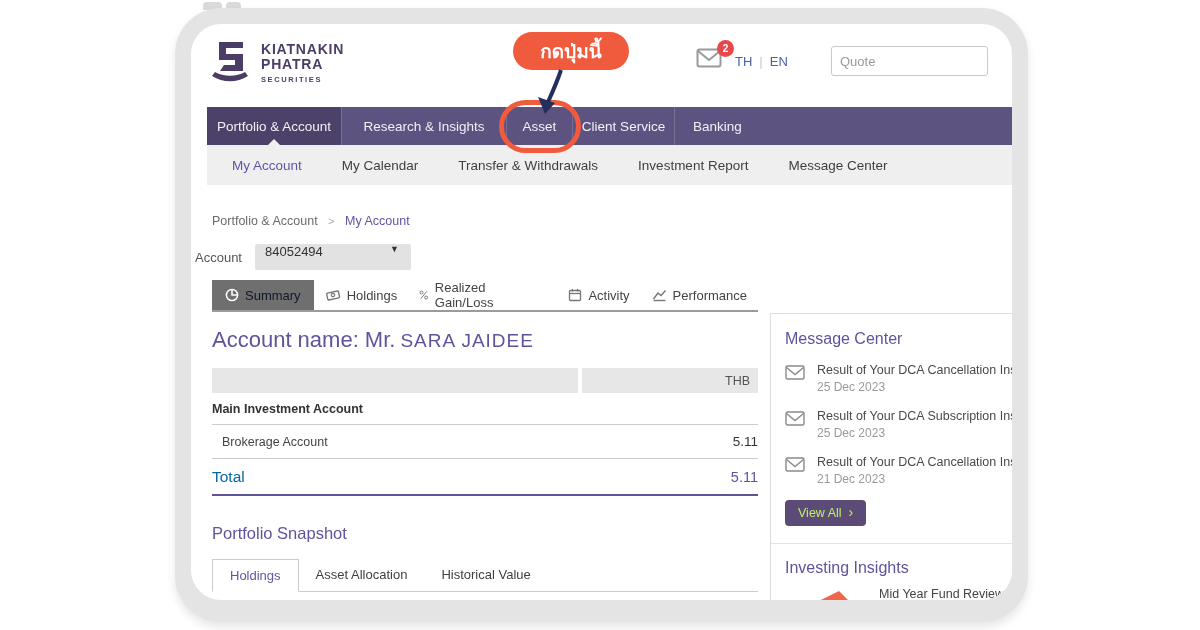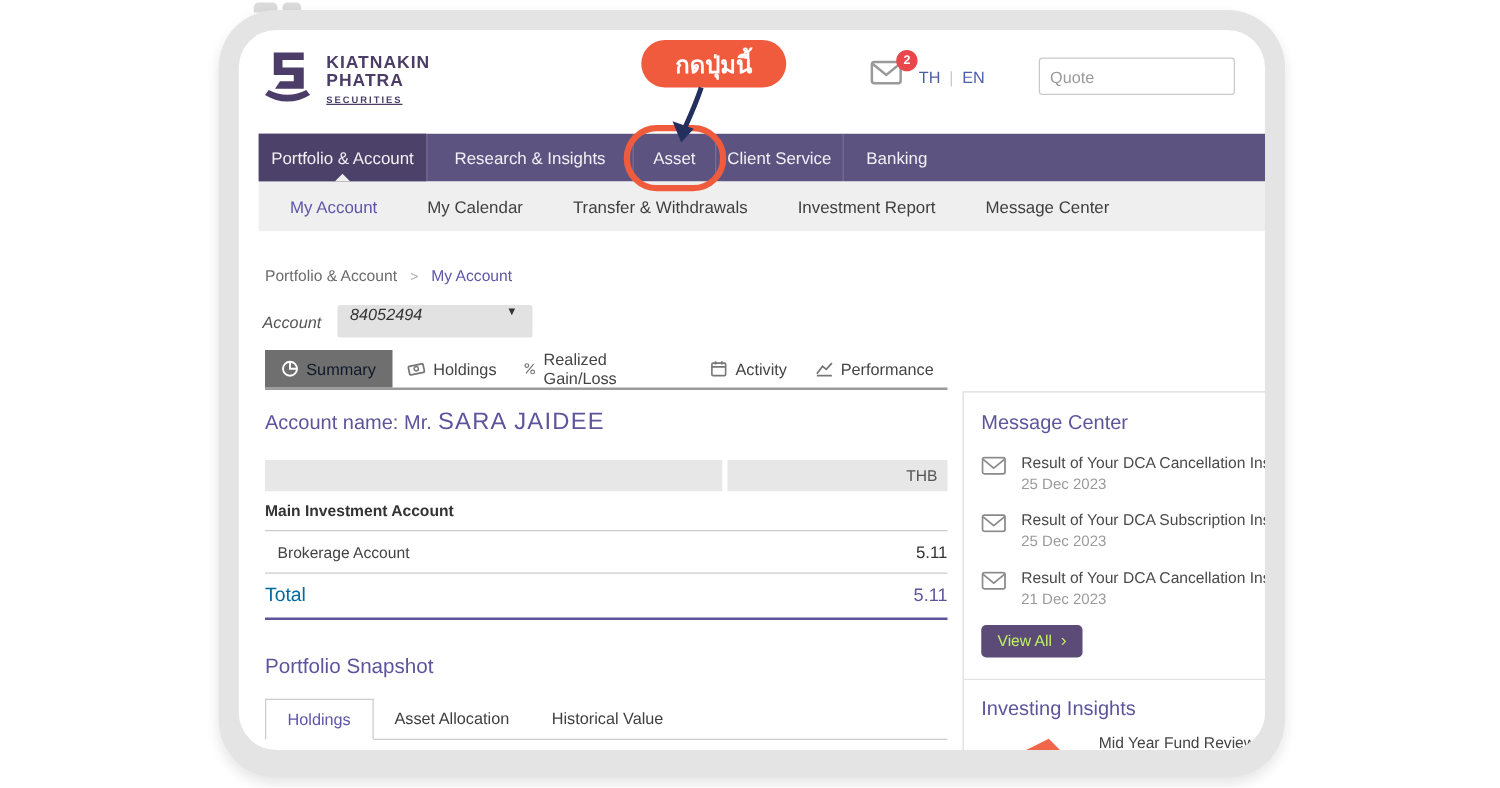--- a/index.html
+++ b/index.html
@@ -13,21 +13,21 @@
             background:#e4e4e4; border-radius:46px;
             box-shadow:0 5px 10px rgba(0,0,0,0.10); }
   .screen { position:absolute; left:16px; top:16px; width:821px; height:576px;
             background:#ffffff; border-radius:30px; overflow:hidden; }
 
   
   .logo { position:absolute; left:16px; top:14px; display:flex; align-items:flex-start; }
   .logo-mark { width:46px; height:48px; }
   .logo-text { margin-left:8px; margin-top:4px; color:#4b3d68; }
   .logo-line { font-size:14px; font-weight:bold; letter-spacing:0.8px; line-height:15px; }
-  .logo-sub  { font-size:7.5px; font-weight:bold; letter-spacing:1.6px; margin-top:3px;text-decoration:underline; }
+  .logo-sub  { font-size:7.5px; font-weight:bold; letter-spacing:1.6px; margin-top:3px; }
 
   .callout { position:absolute; left:322px; top:8px; width:116px; height:38px;
              background:#f15b3d; border-radius:19px; display:flex; align-items:center;
              justify-content:center; color:#fff; font-size:19px; font-weight:bold;
              font-family:"DejaVu Sans","Liberation Sans",sans-serif; z-index:6; }
   .callout-arrow { position:absolute; left:342px; top:44px; z-index:6; }
 
   .mail-wrap { position:absolute; left:505px; top:24px; width:30px; height:26px; }
   .mail-badge { position:absolute; right:-8px; top:-8px; width:17px; height:17px;
                 background:#e8474b; border-radius:50%; color:#fff; font-size:10px;
@@ -57,38 +57,38 @@
 
   .subnav { position:absolute; left:16px; top:121px; width:805px; height:40px;
             background:#efefef; display:flex; align-items:center; padding-left:15px; }
   .subnav-item { font-size:13.5px; color:#3f3f3f; margin-right:20px; padding:0 10px; cursor:pointer; }
   .subnav-item.active { color:#5e55a8; }
 
   
   .breadcrumb { position:absolute; left:21px; top:190px; font-size:12.5px; color:#6b6b6b; }
   .breadcrumb .sep { color:#aaa; margin:0 7px; font-size:11px; }
   .breadcrumb .current { color:#5e55a8; }
-  .account-row { position:absolute; left:19px; top:220px; display:flex; align-items:center;font-style:italic; }
+  .account-row { position:absolute; left:4px; top:220px; display:flex; align-items:center; }
   .account-label { font-size:13px; color:#555; margin-right:13px; }
   .account-select { width:156px; height:26px; background:#e2e2e2; border-radius:2px;
                     display:flex; padding:0 12px 0 10px;
                     font-size:13px; color:#333; cursor:pointer; }
   .account-select .caret { margin-left:auto; font-size:9px; color:#333; }
 
   
   .tabs-row { position:absolute; left:21px; top:257px; width:546px; height:31px;
               display:flex; align-items:flex-end; border-bottom:2px solid #9b9b9b; }
   .tab { height:30px; display:flex; align-items:center; font-size:13px; color:#444;
          padding:0 11px; cursor:pointer; }
   .tab svg { margin-right:6px; }
   .tab.active { background:#6f6f6f; color:#0f172a; padding:0 13px; }
 
   
   .acct-heading { position:absolute; left:21px; top:303px; color:#5d549c; }
-  .acct-prefix { font-size:16px; }
+  .acct-prefix { font-size:22px; }
   .acct-name { font-size:19px; letter-spacing:1px; margin-left:5px; }
 
   .tbl { position:absolute; left:21px; top:344px; width:546px; }
   .tbl-head { display:flex; height:25px; }
   .tbl-head .cell-l { width:366px; background:#e7e7e7; }
   .tbl-head .gap { width:4px; background:#fff; }
   .tbl-head .cell-r { flex:1; background:#e7e7e7; font-size:12.5px; color:#555;
                       display:flex; align-items:center; justify-content:flex-end;
                       padding-right:8px; }
   .tbl-row { display:flex; align-items:center; border-bottom:1px solid #ccc; }

